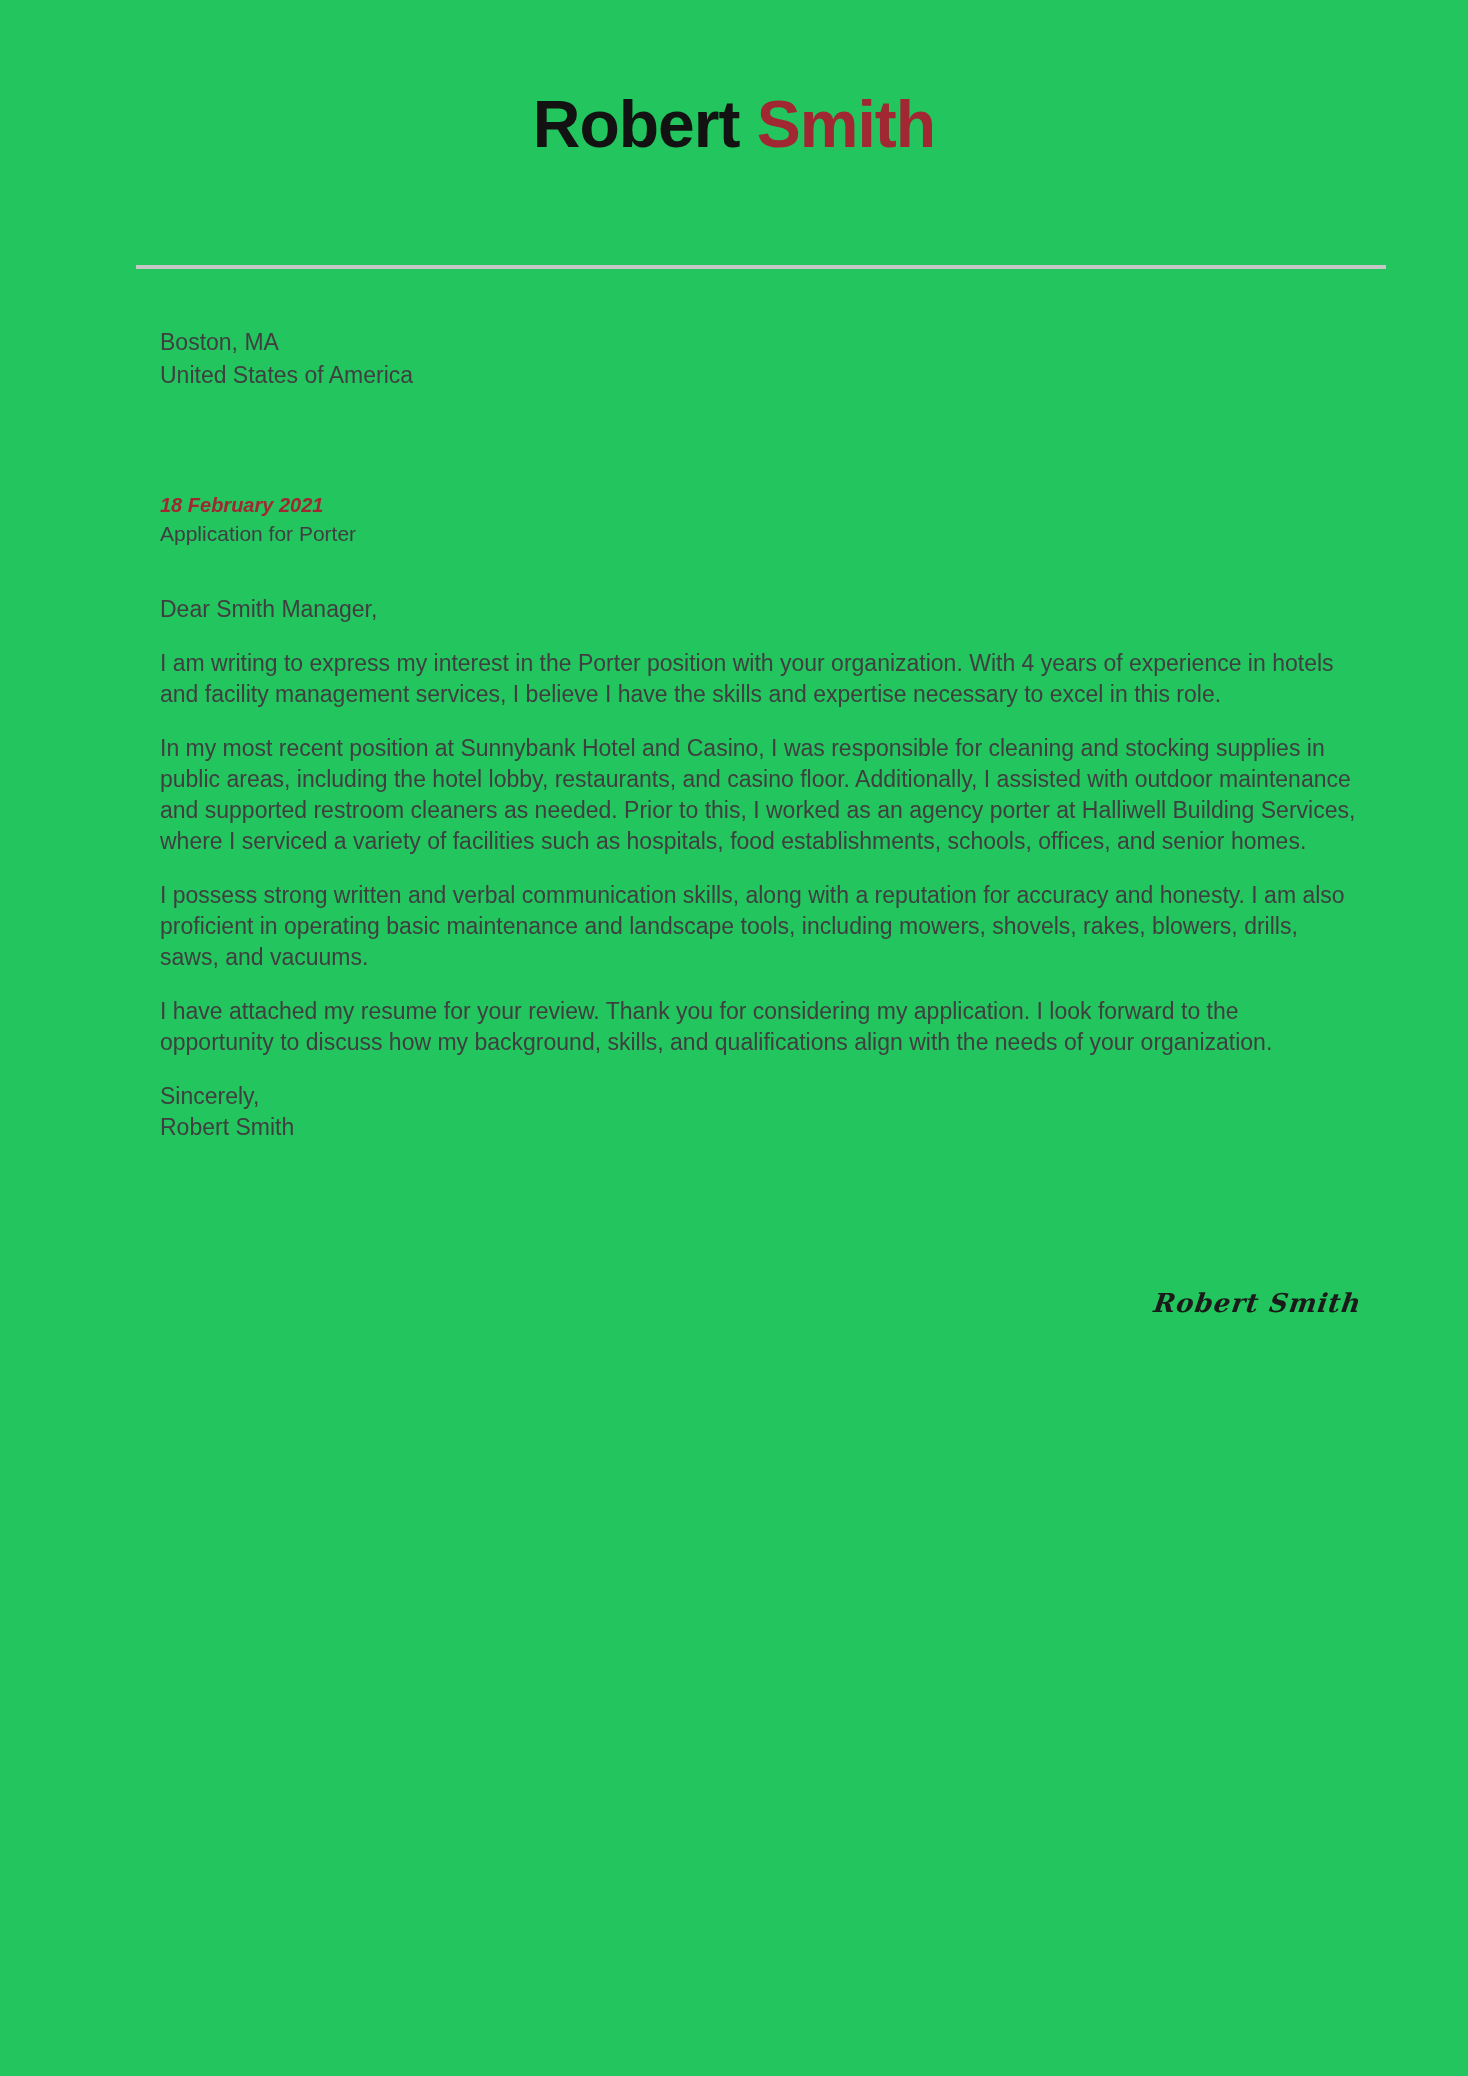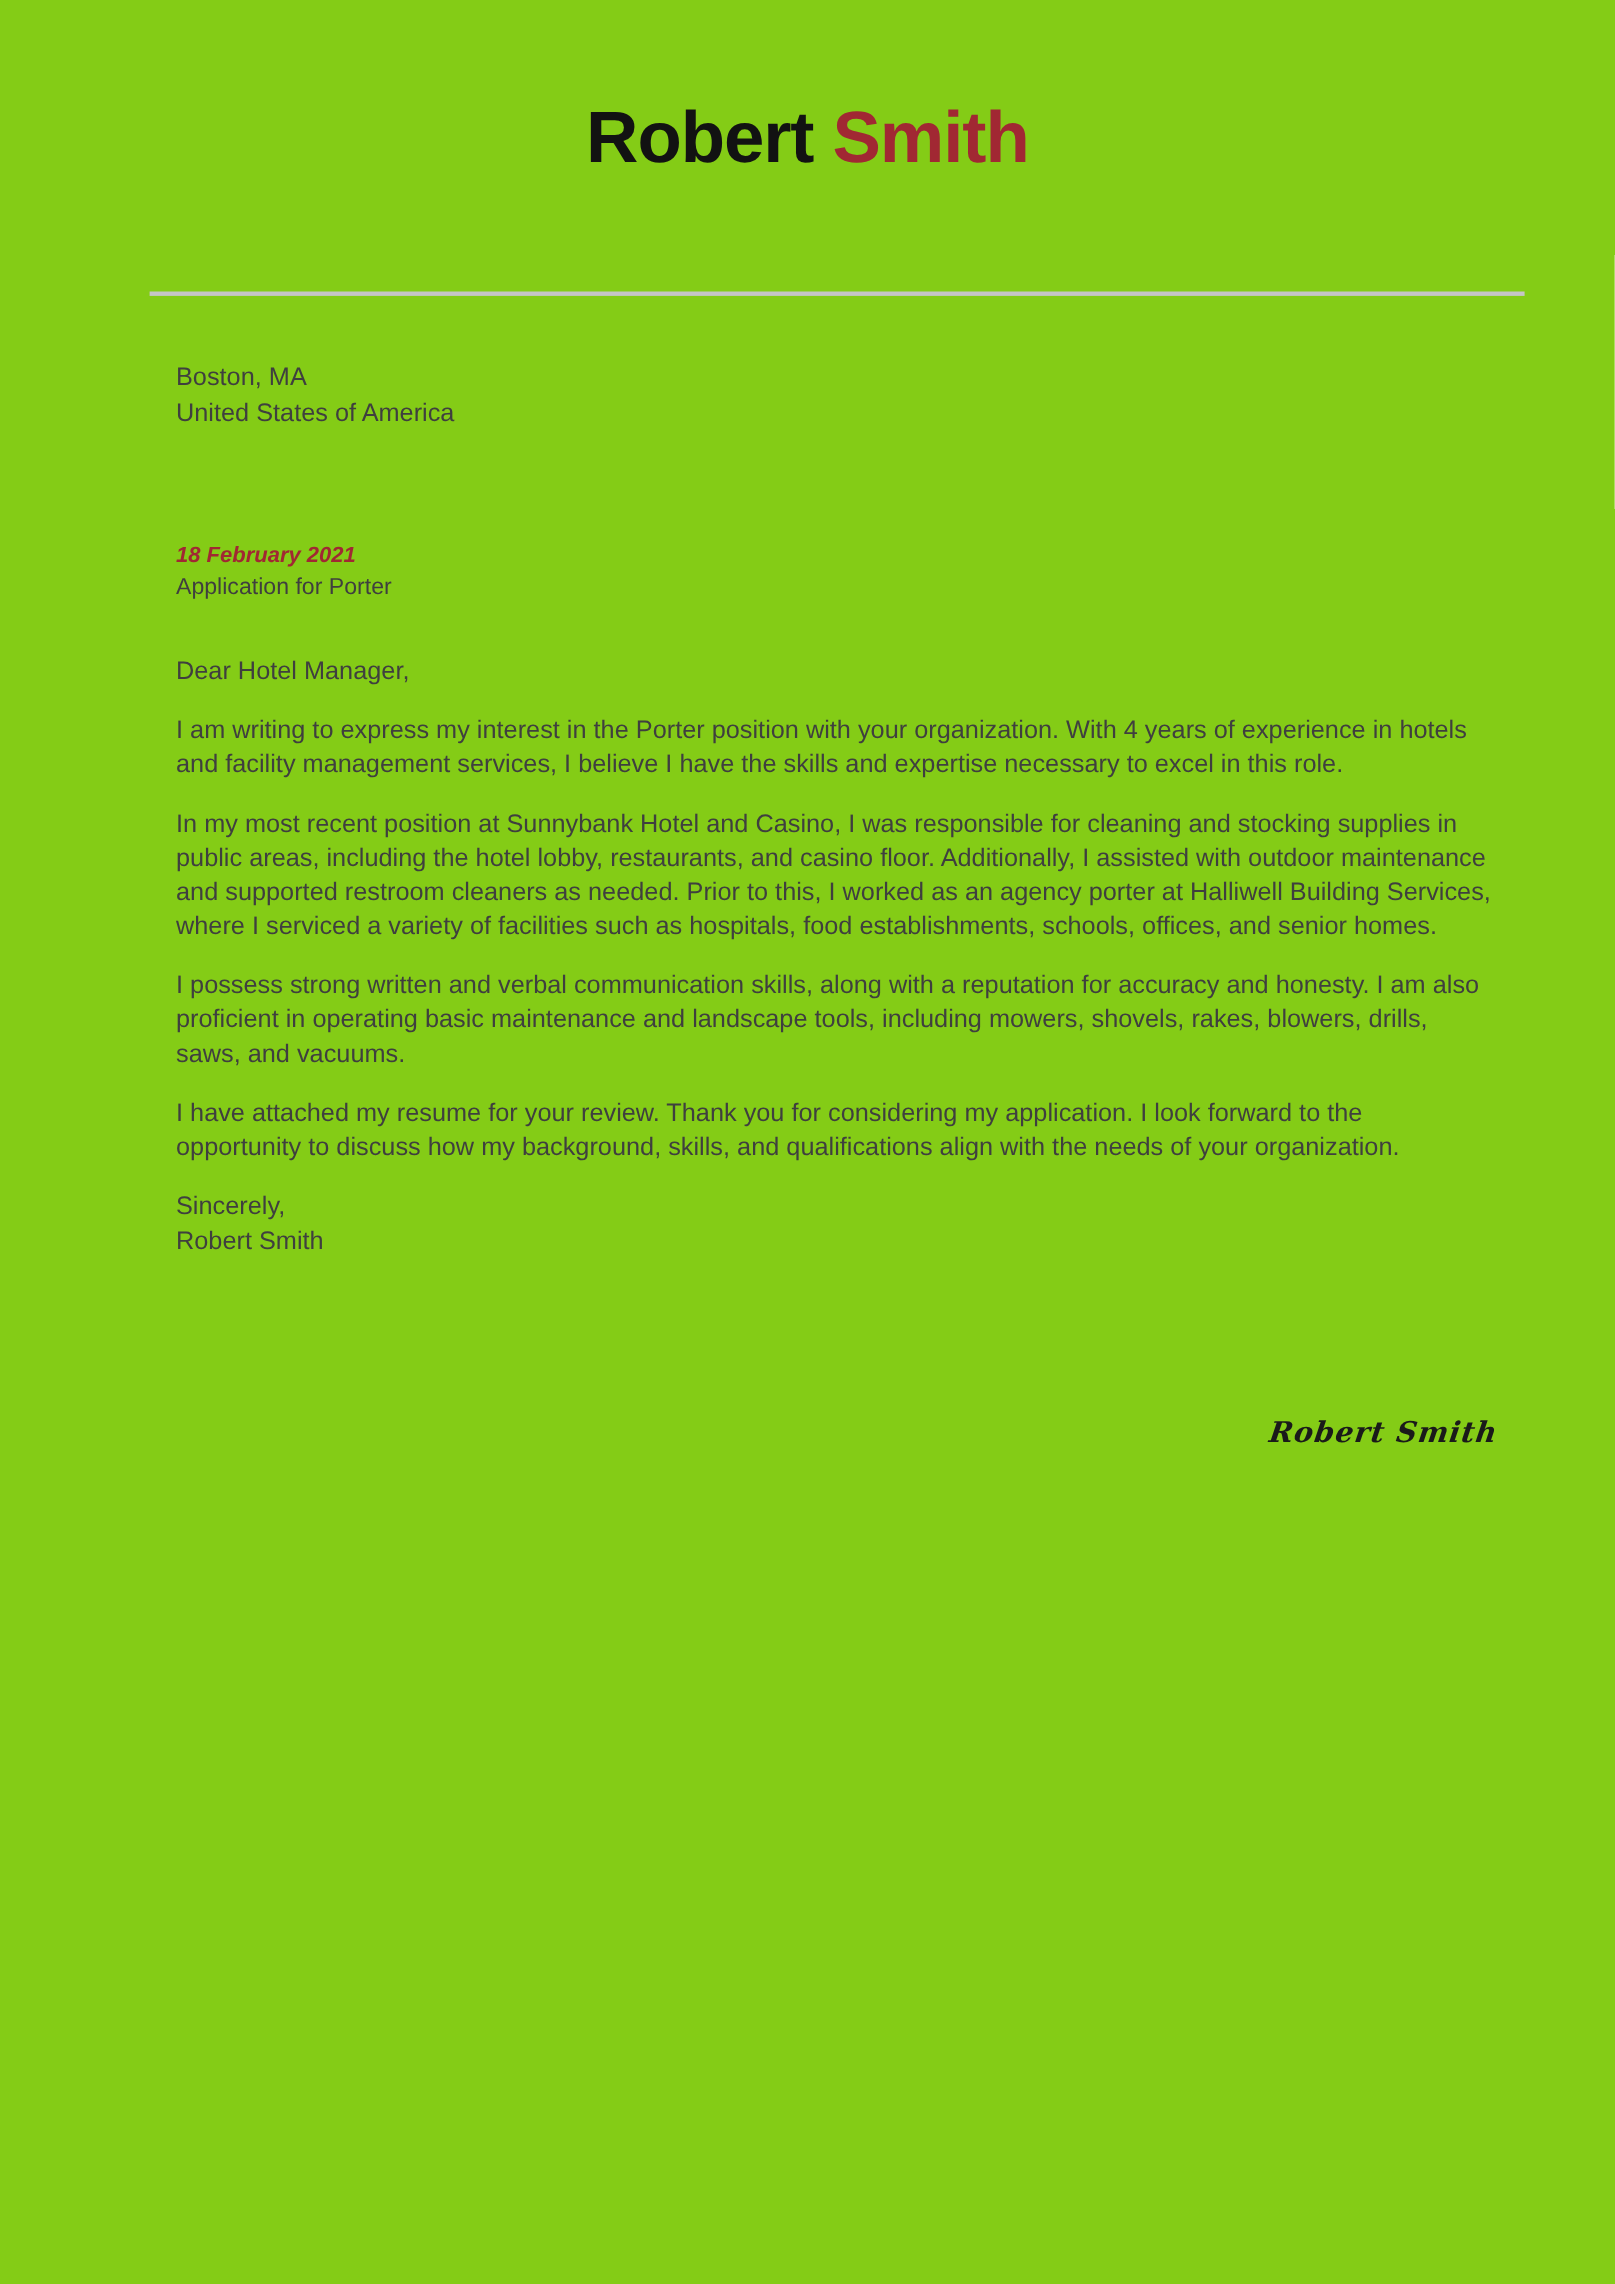--- a/index.html
+++ b/index.html
@@ -1,21 +1,21 @@
 <!DOCTYPE html>
 <html><head>
 <meta charset="utf-8">
 <style>
   * { margin: 0; padding: 0; box-sizing: border-box; }
   html, body { background: #ffffff; }
   .page {
     position: relative;
     width: 1468px;
     height: 2076px;
-    background: #84cc16;
+    background: #22c55e;
     font-family: "Liberation Sans", sans-serif;
     color: #3f3f3f;
     overflow: hidden;
   }
   .name-title {
     position: absolute;
     top: 90px;
     left: 0;
     width: 100%;
     text-align: center;
@@ -98,21 +98,21 @@
     <div class="contact-left">
       <div>Boston, MA</div>
       <div>United States of America</div>
     </div>
   </div>
 
   <div class="letter-body">
     <div class="date-line">18 February 2021</div>
     <div class="subject-line">Application for Porter</div>
 
-    <p>Dear Hotel Manager,</p>
+    <p>Dear Smith Manager,</p>
 
     <p>I am writing to express my interest in the Porter position with your organization. With 4 years of experience in hotels and facility management services, I believe I have the skills and expertise necessary to excel in this role.</p>
     <p>In my most recent position at Sunnybank Hotel and Casino, I was responsible for cleaning and stocking supplies in public areas, including the hotel lobby, restaurants, and casino floor. Additionally, I assisted with outdoor maintenance and supported restroom cleaners as needed. Prior to this, I worked as an agency porter at Halliwell Building Services, where I serviced a variety of facilities such as hospitals, food establishments, schools, offices, and senior homes.</p>
     <p>I possess strong written and verbal communication skills, along with a reputation for accuracy and honesty. I am also proficient in operating basic maintenance and landscape tools, including mowers, shovels, rakes, blowers, drills, saws, and vacuums.</p>
     <p>I have attached my resume for your review. Thank you for considering my application. I look forward to the opportunity to discuss how my background, skills, and qualifications align with the needs of your organization.</p>
 
     <p class="closing-block">
       <span>Sincerely,</span><br>
       <span>Robert Smith</span>
     </p>

